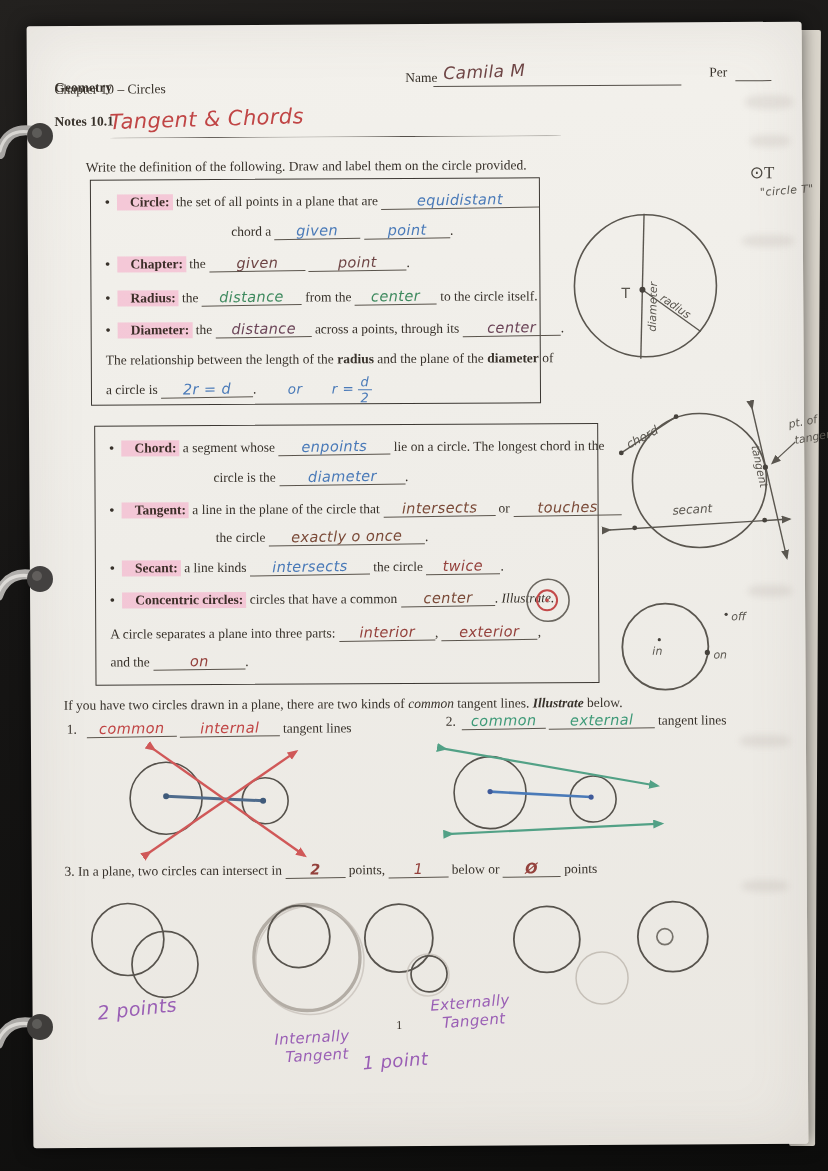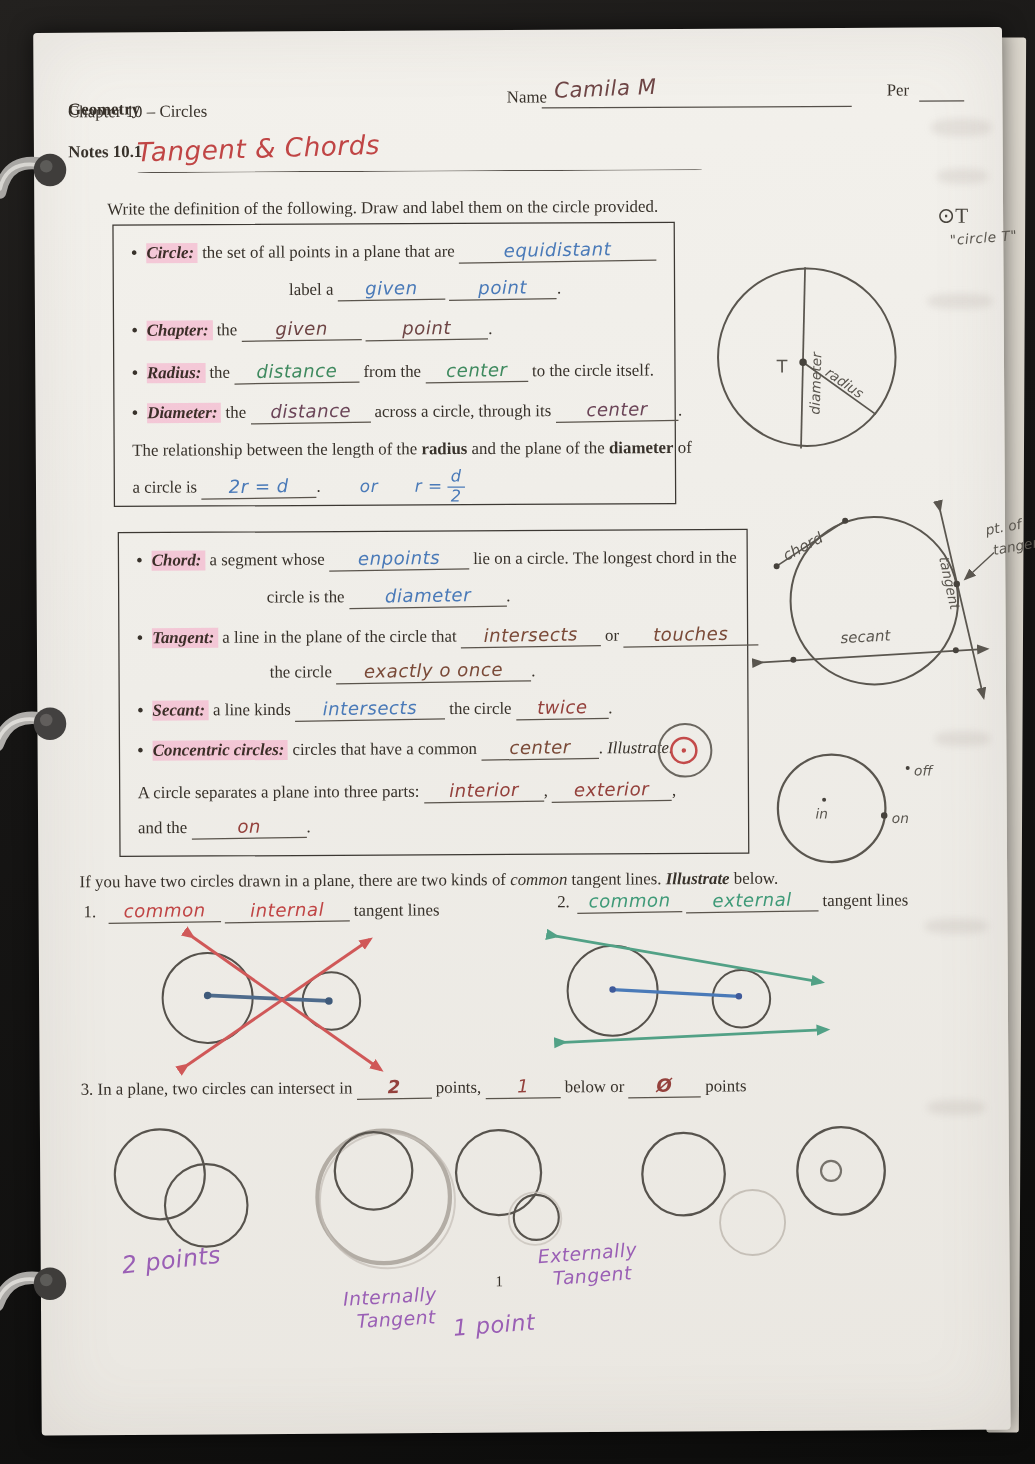--- a/index.html
+++ b/index.html
@@ -11,21 +11,21 @@
          background:linear-gradient(175deg,#f3f1ec 0%,#efede8 45%,#eae7e1 100%);
          transform:rotate(-0.35deg);border-radius:3px;
          box-shadow:0 0 18px rgba(0,0,0,.6), inset 0 0 60px rgba(120,110,95,.12);}
   #understack{position:absolute;left:792px;top:30px;width:26px;height:1116px;
          background:#ddd8ce;transform:rotate(0.3deg);border-radius:2px;}
   .smudge{position:absolute;background:rgba(140,130,118,.14);border-radius:40%;filter:blur(3px);}
   #content{position:absolute;left:0;top:0;width:828px;height:1171px;transform:rotate(-0.3deg);}
 
   .printed{position:absolute;color:#38322b;font-size:13.5px;white-space:nowrap;}
   .b{font-weight:bold;}
-  .hl{background:rgba(246,168,198,.55);padding:0 3px 1px 0;font-weight:bold;color:#3c2e28;font-style:italic;}
+  .hl{background:rgba(246,168,198,.55);padding:0 3px 1px 13px;font-weight:bold;color:#3c2e28;}
   .hw{font-family:"DejaVu Sans",sans-serif;font-style:italic;letter-spacing:.4px;}
   .hw-red{color:#c04545;}
   .hw-darkred{color:#94413c;}
   .hw-maroon{color:#6e4545;}
   .hw-blue{color:#4a7ab8;}
   .hw-green{color:#3f8a5f;}
   .hw-teal{color:#3f9a78;}
   .hw-brown{color:#7a4a38;}
   .hw-plum{color:#6b4558;}
   .hw-purple{color:#9a5fb5;}
@@ -78,21 +78,21 @@
     <div class="printed" style="left:88px;top:158px;">Write the definition of the following. Draw and label them on the circle provided.</div>
 
     <div class="defbox" style="left:92px;top:178px;width:448px;height:224px;">
       <div class="defline" style="top:14px;">
         <span class="bullet">•</span>
         <span class="hl">Circle:</span>
         <span>the set of all points in a plane that are</span>
         <span class="blank hw hw-blue" style="min-width:150px;">equidistant</span>
       </div>
       <div class="defline" style="top:44px;left:140px;">
-        <span>label a</span>
+        <span>chord a</span>
         <span class="blank hw hw-blue" style="min-width:78px;">given</span>
         <span class="blank hw hw-blue" style="min-width:78px;">point</span><span>.</span>
       </div>
       <div class="defline" style="top:76px;">
         <span class="bullet">•</span>
         <span class="hl">Chapter:</span>
         <span>the</span>
         <span class="blank hw hw-maroon" style="min-width:88px;">given</span>
         <span class="blank hw hw-maroon" style="min-width:90px;">point</span><span>.</span>
       </div>
@@ -103,21 +103,21 @@
         <span class="blank hw hw-green" style="min-width:92px;">distance</span>
         <span>from the</span>
         <span class="blank hw hw-green" style="min-width:74px;">center</span>
         <span>to the circle itself.</span>
       </div>
       <div class="defline" style="top:142px;">
         <span class="bullet">•</span>
         <span class="hl">Diameter:</span>
         <span>the</span>
         <span class="blank hw hw-plum" style="min-width:88px;">distance</span>
-        <span>across a circle, through its</span>
+        <span>across a points, through its</span>
         <span class="blank hw hw-plum" style="min-width:90px;">center</span><span>.</span>
       </div>
       <div class="defline" style="top:172px;">
         <span>The relationship between the length of the</span>
         <span class="b">radius</span>
         <span>and the plane of the</span>
         <span class="b">diameter</span>
         <span>of</span>
       </div>
       <div class="defline" style="top:196px;">

